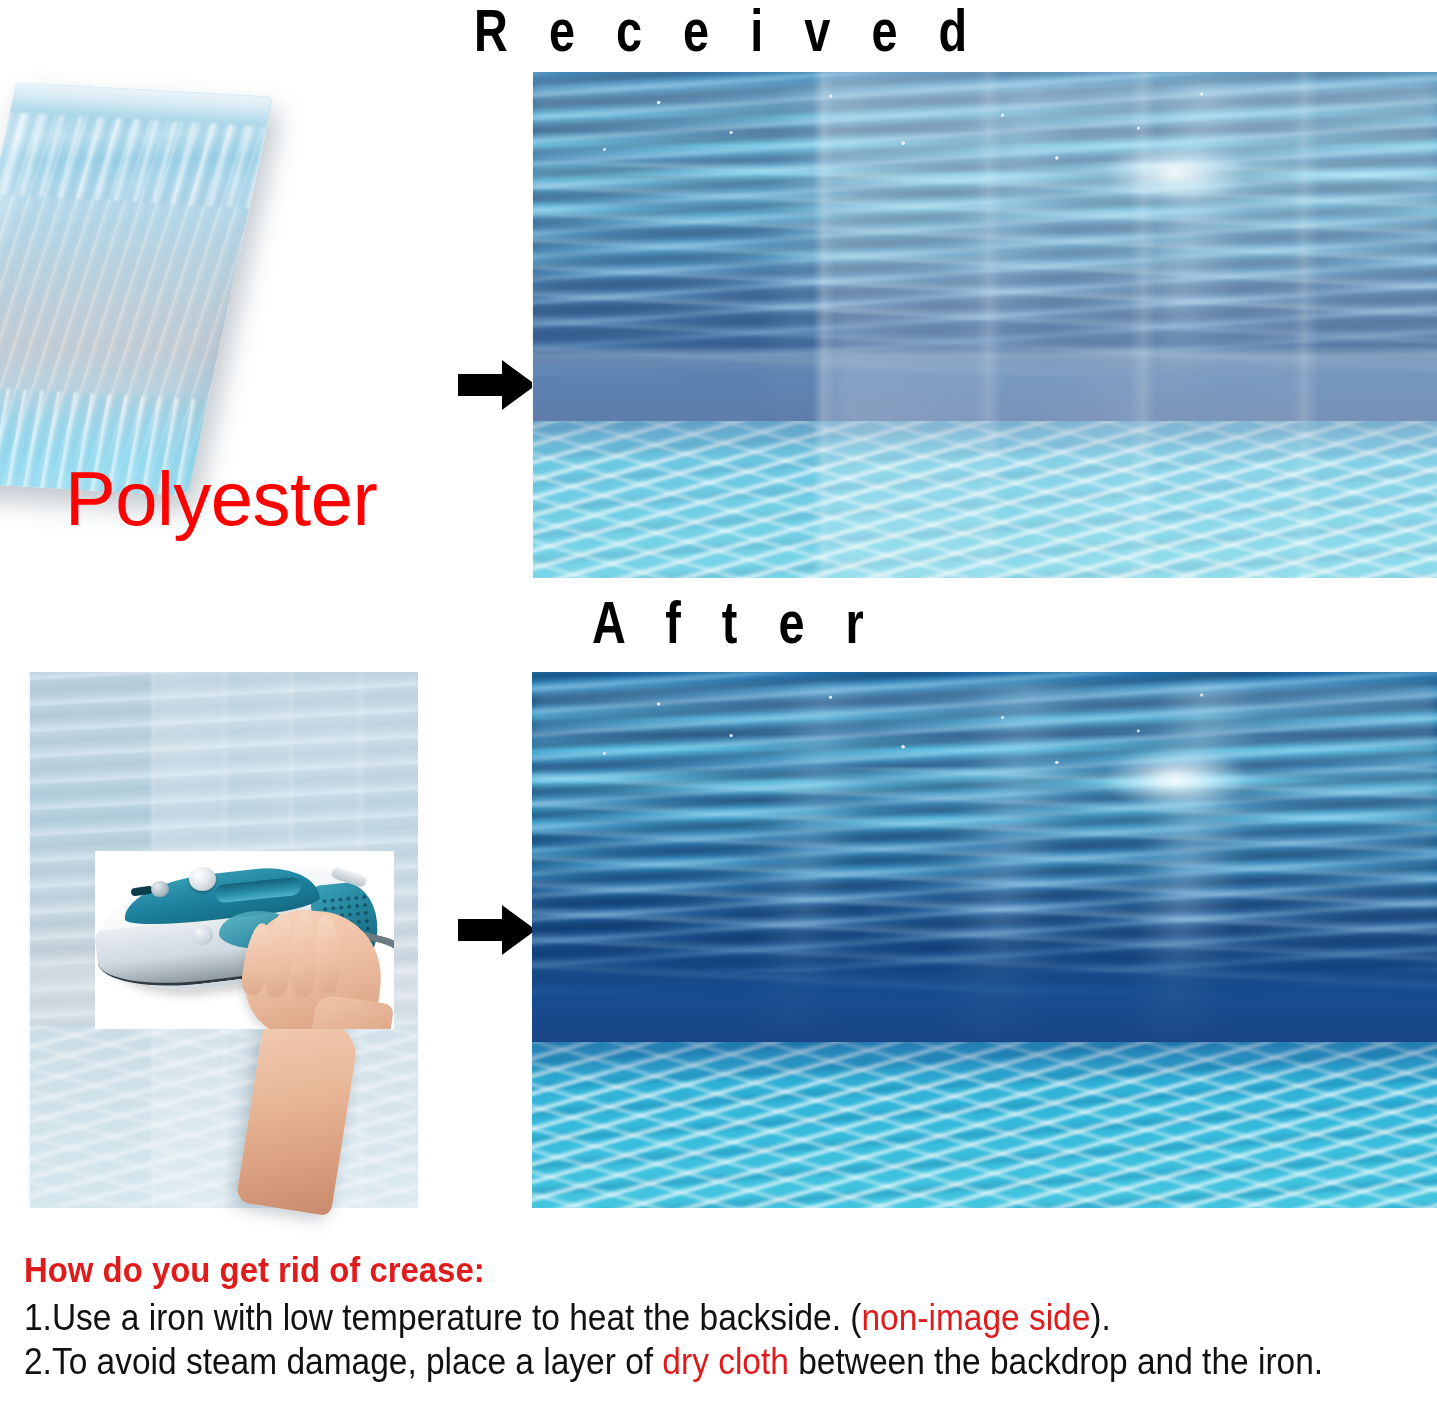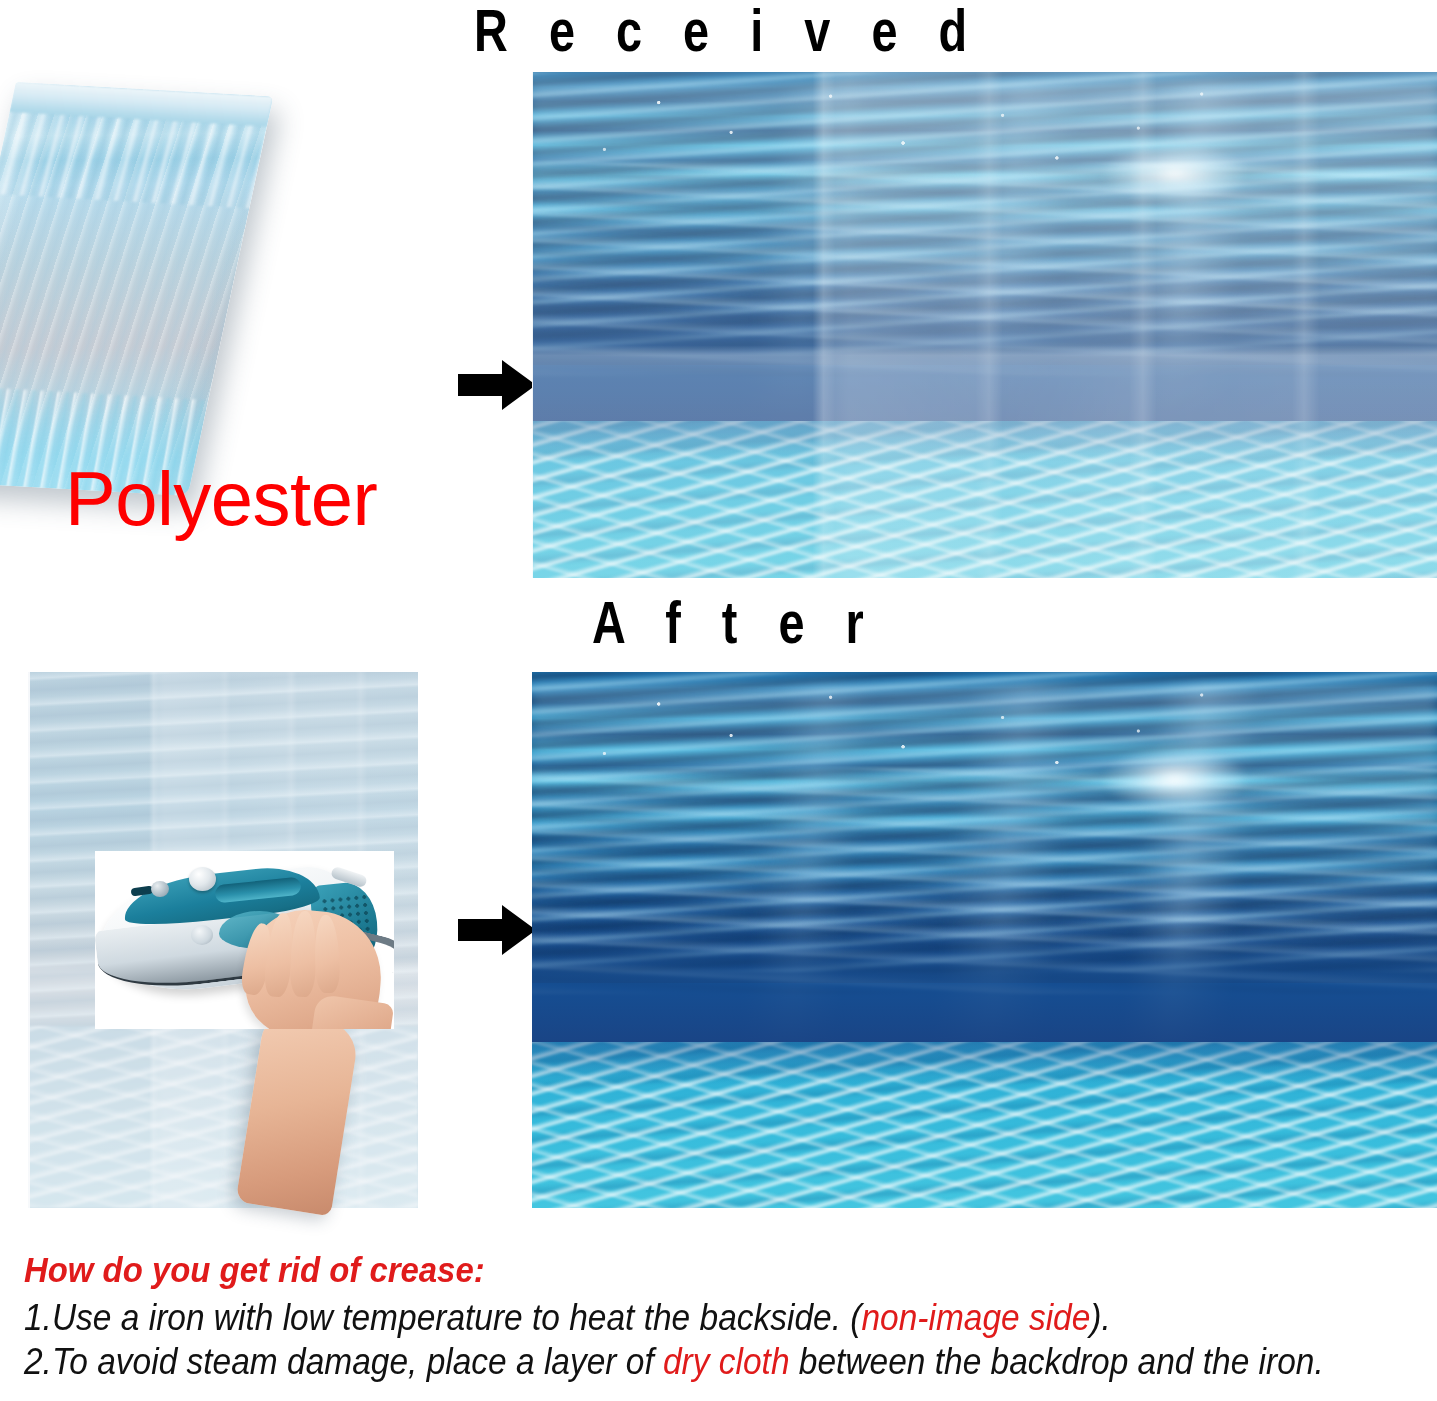--- a/index.html
+++ b/index.html
@@ -342,21 +342,21 @@
   #hand-lower{
     position:absolute;left:250px;top:1018px;width:96px;height:192px;z-index:5;
     background:linear-gradient(160deg,#f3cdb4 0%,#e7b596 44%,#d79b7c 78%,#c88a6c 100%);
     border-radius:26px 34px 10px 14px;
     transform:rotate(9deg);
     box-shadow:-4px 6px 16px rgba(40,60,80,0.25);
   }
 
   
   #instructions{
-    position:absolute;left:24px;top:1250px;width:1400px;font-style:italic;
+    position:absolute;left:24px;top:1250px;width:1400px;
   }
   #instructions-heading{
     color:#e01b1b;font-size:35px;font-weight:bold;line-height:1.15;
     font-family:"Liberation Sans Narrow","Liberation Sans",sans-serif;
     transform:scaleX(0.94);transform-origin:left center;
   }
   .instruction-line{
     color:#111111;font-size:36px;line-height:1.22;white-space:nowrap;
     font-family:"Liberation Sans Narrow","Liberation Sans",sans-serif;
     transform:scaleX(0.93);transform-origin:left center;

